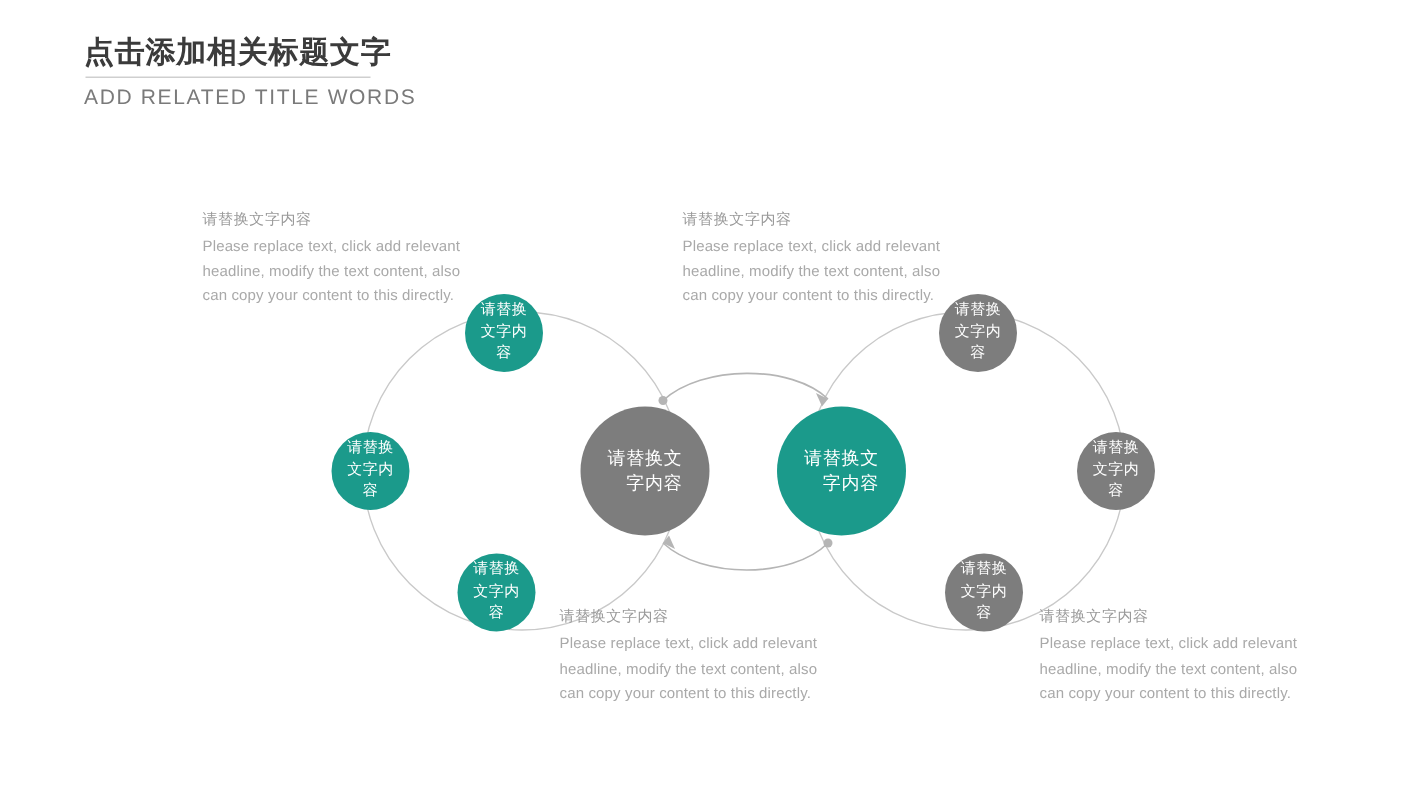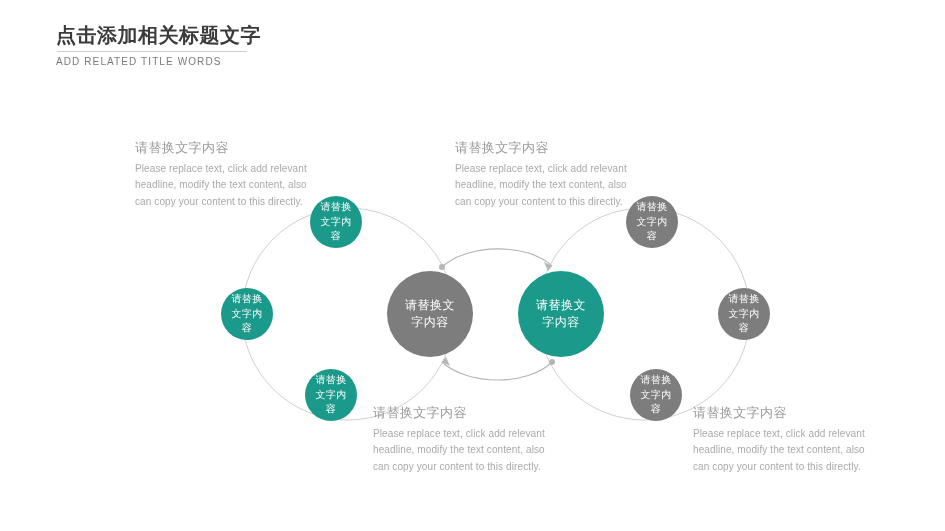--- a/index.html
+++ b/index.html
@@ -38,33 +38,33 @@
     line-height: 1.15;
     white-space: nowrap;
   }
   .header-rule {
     width: 190px;
     height: 1px;
     background: #cfcfcf;
     margin: 4px 0 4px 1px;
   }
   .header-sub {
-    font-size: 10px;
+    font-size: 14px;
     color: #7a7a7a;
     letter-spacing: 1.1px;
     white-space: nowrap;
   }
 
   
   .textblock {
     position: absolute;
     width: 190px;
   }
   .tb-title {
-    font-size: 13px;
+    font-size: 10px;
     color: #9a9a9a;
     margin-bottom: 4px;
     line-height: 1.3;
     letter-spacing: 0.4px;
   }
   .tb-body {
     font-size: 10px;
     color: #a9a9a9;
     line-height: 1.65;
     letter-spacing: 0.1px;
@@ -93,20 +93,21 @@
     text-align: center;
     color: #ffffff;
     box-sizing: border-box;
   }
   .node-center {
     width: 86px;
     height: 86px;
     font-size: 12px;
     line-height: 1.45;
     letter-spacing: 0.5px;
+    text-align: right;
   }
   .node-sat {
     width: 52px;
     height: 52px;
     font-size: 10px;
     line-height: 1.45;
     letter-spacing: 0.3px;
   }
   .teal { background: #1b9a8b; }
   .gray { background: #7d7d7d; }

